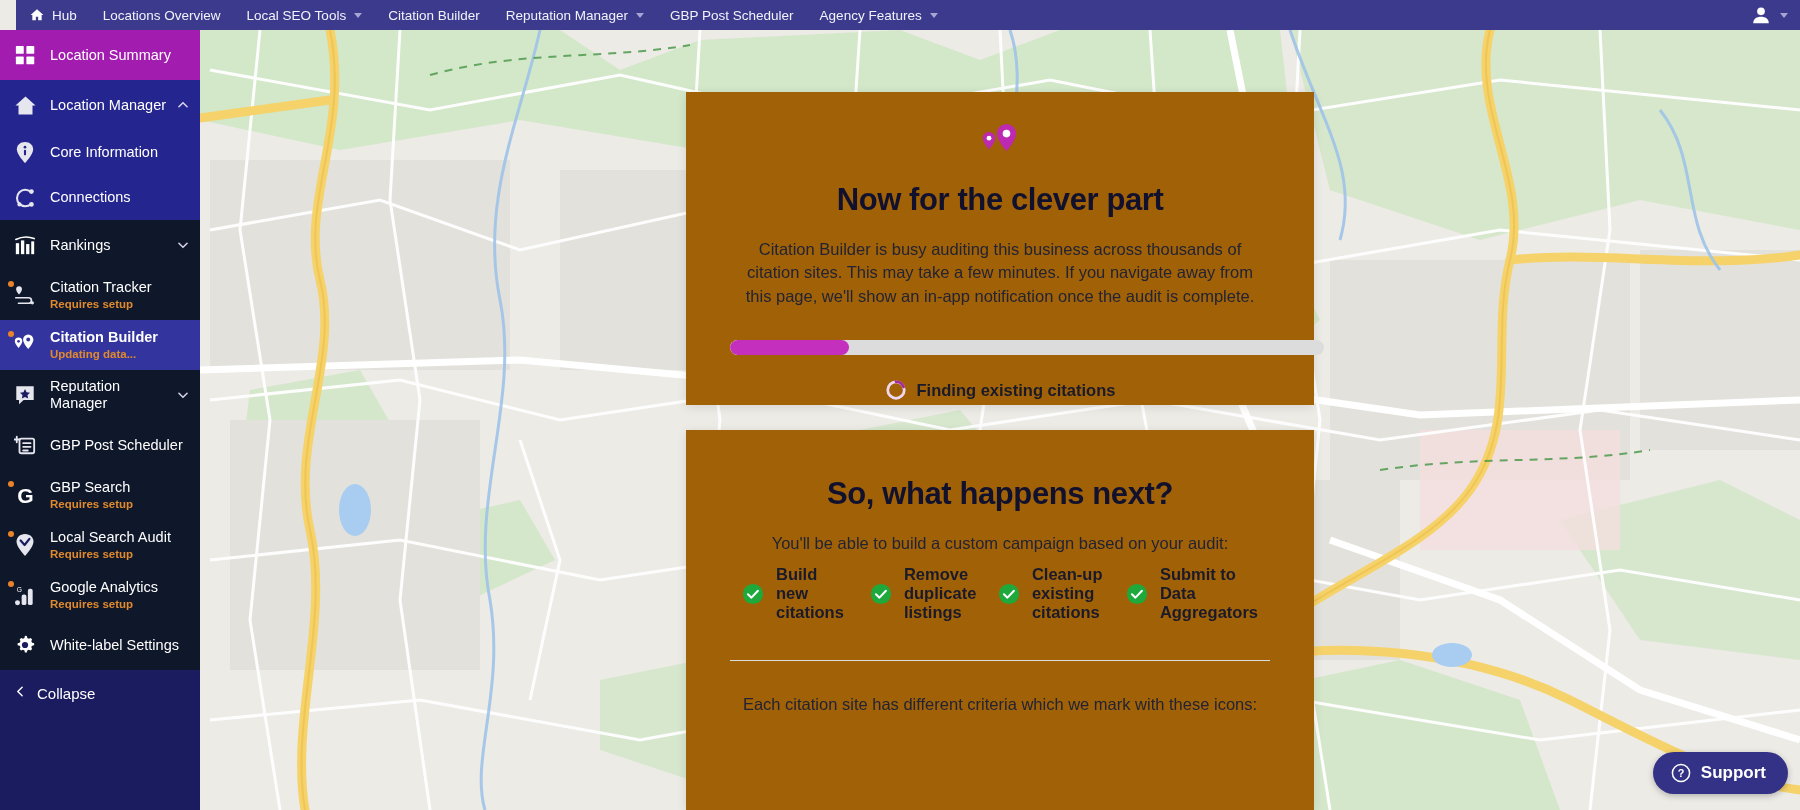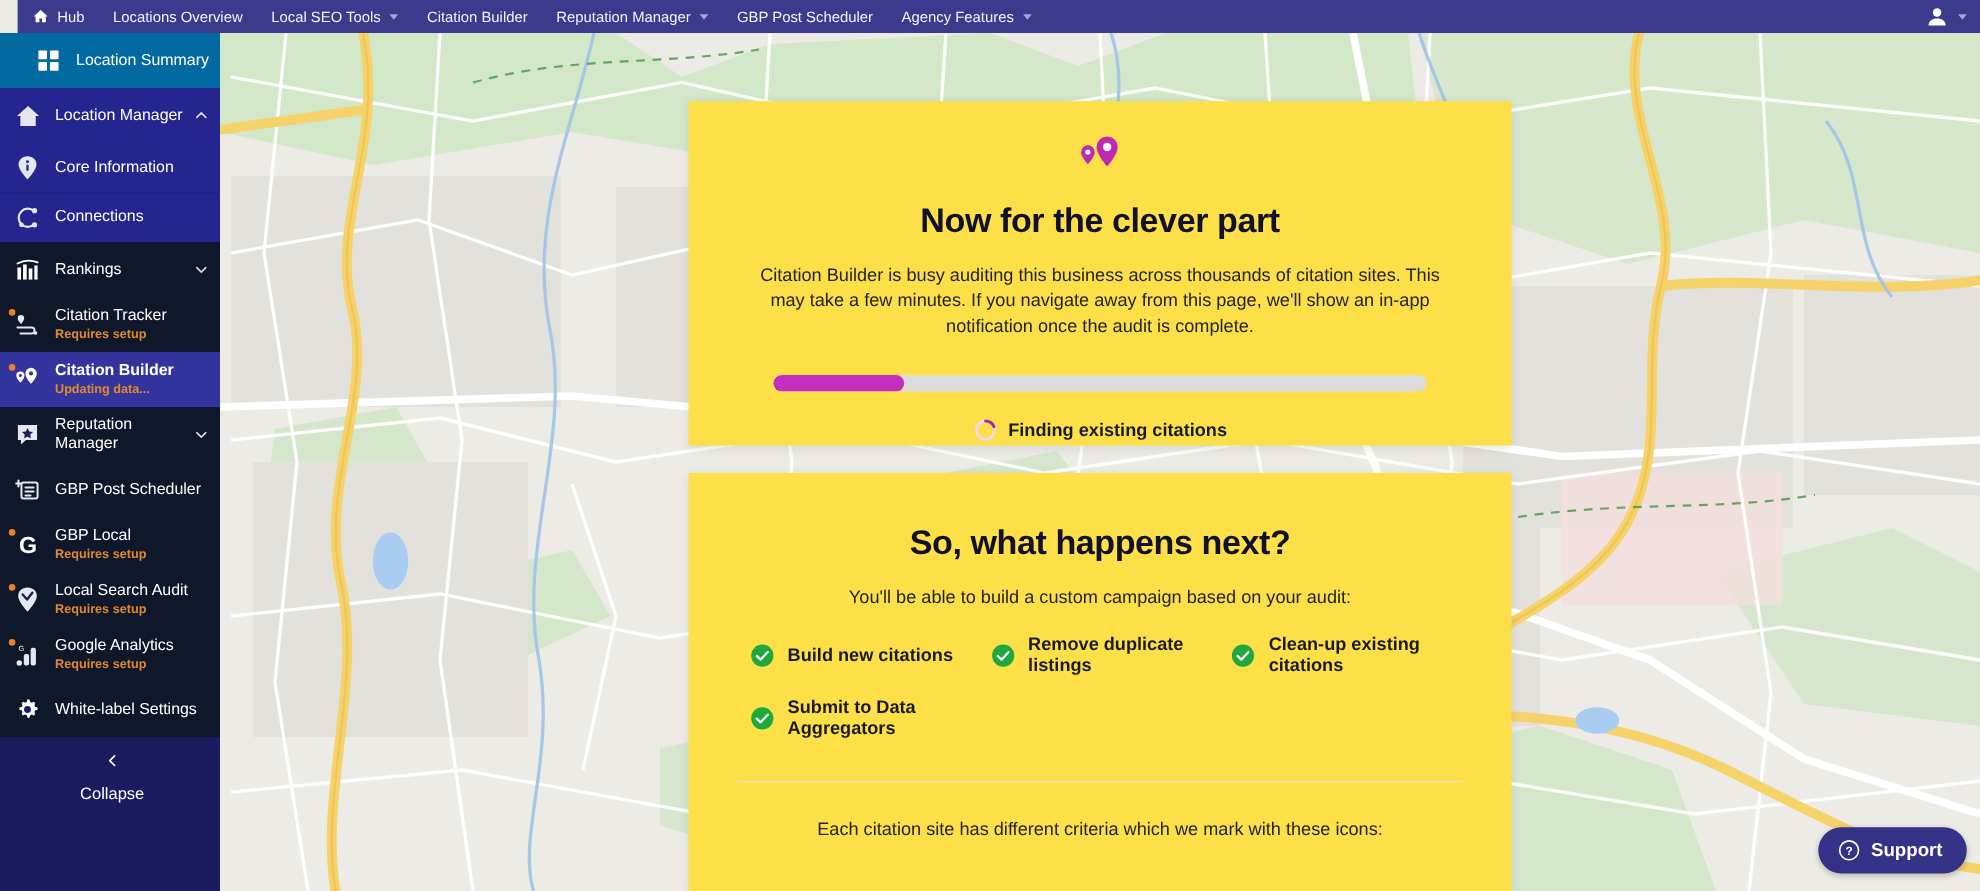--- a/index.html
+++ b/index.html
@@ -71,52 +71,51 @@
     display: flex; align-items: center; justify-content: center;
     margin-right: 10px;
   }
   .side-item .ic svg { display: block; }
   .side-labels { display: flex; flex-direction: column; justify-content: center; line-height: 1.15; }
   .side-title { color: #ffffff; font-size: 14.5px; }
   .side-sub { color: #e08a2e; font-size: 11.5px; margin-top: 2px; font-weight: bold; }
   .side-chev { margin-left: auto; color: #c9c7e6; }
   .side-chev svg { display:block; }
 
-  .si-summary { background: #0369a1; min-height: 50px; justify-content: flex-end; }
+  .si-summary { background: #a21caf; min-height: 50px; }
   .si-manager { background: #25258f; min-height: 50px; }
   .si-sub     { background: #25258f; min-height: 45px; }
   .si-rank    { background: #0f172a; min-height: 50px; }
   .si-plain   { background: #0f172a; }
   .si-active  { background: #34349e; }
   .si-active .side-title { font-weight: bold; }
   .si-active .side-sub { color: #e08a2e; }
 
   .dot-badge {
     position: absolute; left: 8px; top: 11px;
     width: 6px; height: 6px; border-radius: 50%;
     background: #e8832a;
   }
   .collapse-row {
     display:flex; align-items:center; gap:10px;
     padding: 14px 10px 0 14px; font-size: 15px; color:#ffffff;
     cursor: pointer;
-    flex-direction: column;
   }
 
   
   #content {
     position: absolute; top: 30px; left: 200px; right: 0; bottom: 0;
     z-index: 20;
     overflow: hidden;
   }
   .card {
     position: absolute;
-    background: #fde047;
+    background: #a16207;
     left: 50%; transform: translateX(-50%);
-    width: 748px;
+    width: 628px;
     box-shadow: 0 2px 10px rgba(0,0,0,.10);
   }
   #card-progress { top: 62px; height: 313px; padding: 30px 44px 30px; }
   #card-next     { top: 400px; min-height: 380px; padding: 46px 44px 42px; }
 
   .pins-wrap { text-align: center; margin-bottom: 8px; }
   .pins-wrap svg { display:inline-block; }
 
   .card-h1 {
     text-align: center;
@@ -155,23 +154,23 @@
 
   .card-h2 {
     text-align:center;
     font-size: 31px; font-weight: bold;
     color: #11112e; letter-spacing: -0.4px;
   }
   .card-sub {
     text-align:center; font-size:16.5px; color:#232334; margin-top: 22px;
   }
   .bullets {
-    display:grid; grid-template-columns: 1fr 1fr 1fr;
+    display:grid; grid-template-columns: 1fr 1fr 1fr 1fr;
     row-gap: 19px; column-gap: 20px;
-    margin-top: 24px; padding: 0 12px;
+    margin-top: 12px; padding: 0 12px;
   }
   .bullet { display:flex; align-items:center; gap: 12px; }
   .bullet .check { width: 22px; height: 22px; min-width:22px; display:block; }
   .bullet span { font-size: 16.5px; font-weight: bold; color: #1a1a2a; }
   .divider { height:1px; background:#dedede; margin: 38px 0 0; }
   .footnote { text-align:center; font-size:16.5px; color:#232334; margin-top: 34px; }
 
   
   #support-btn {
     position: absolute;
@@ -454,21 +453,21 @@
   </div>
 
   <div class="side-item si-plain">
     <span class="dot-badge"></span>
     <span class="ic">
       <svg width="23" height="23" viewBox="0 0 24 24">
           <text x="12" y="19.5" font-family="Liberation Sans, sans-serif" font-size="22" font-weight="bold" fill="#ffffff" text-anchor="middle">G</text>
         </svg>
     </span>
     <span class="side-labels">
-      <span class="side-title">GBP Local</span>
+      <span class="side-title">GBP Search</span>
       <span class="side-sub">Requires setup</span>
     </span>
   </div>
 
   <div class="side-item si-plain">
     <span class="dot-badge"></span>
     <span class="ic">
       <svg width="20" height="24" viewBox="0 0 20 24">
           <path d="M10 1 C4.8 1 1.5 4.6 1.5 8.8 C1.5 14 10 23 10 23 S18.5 14 18.5 8.8 C18.5 4.6 15.2 1 10 1 Z" fill="#e6e6ef"></path>
           <polyline points="5.6,7.5 9.6,12 14.4,5.8" fill="none" stroke="#1b1b60" stroke-width="2.2" stroke-linecap="round" stroke-linejoin="round"></polyline>

